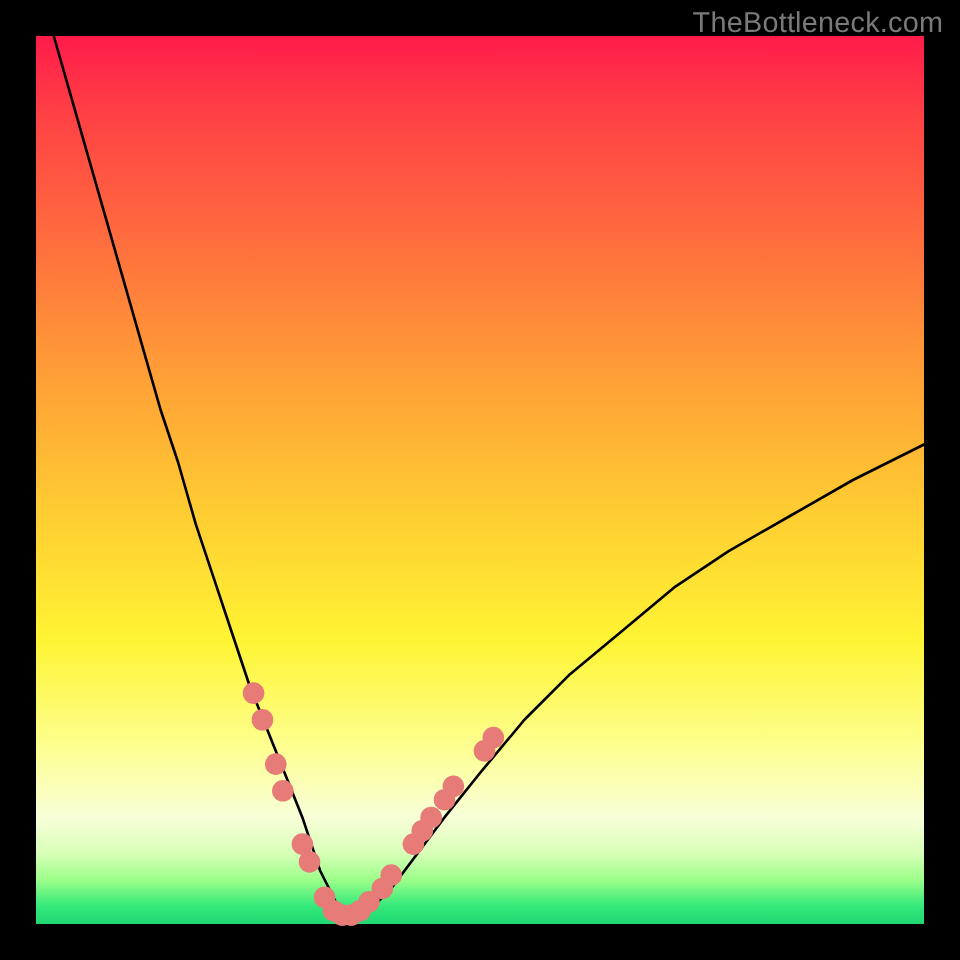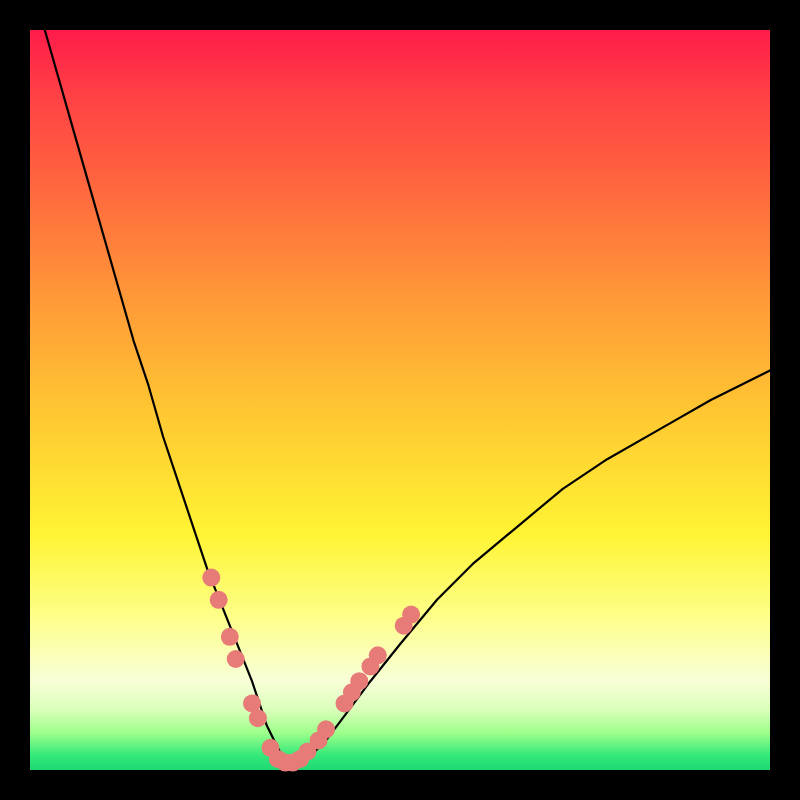--- a/index.html
+++ b/index.html
@@ -83,13 +83,14 @@
           <circle cx="314.5" cy="673.4" r="9" fill="#e77b78"></circle>
           <circle cx="321.9" cy="662.3" r="9" fill="#e77b78"></circle>
           <circle cx="329.3" cy="651.2" r="9" fill="#e77b78"></circle>
           <circle cx="340.4" cy="636.4" r="9" fill="#e77b78"></circle>
           <circle cx="347.8" cy="625.3" r="9" fill="#e77b78"></circle>
           <circle cx="373.7" cy="595.7" r="9" fill="#e77b78"></circle>
           <circle cx="381.1" cy="584.6" r="9" fill="#e77b78"></circle>
         </g>
     </svg>
   </div>
+  <div class="watermark">TheBottleneck.com</div>
 </div>
 
 </body></html>

